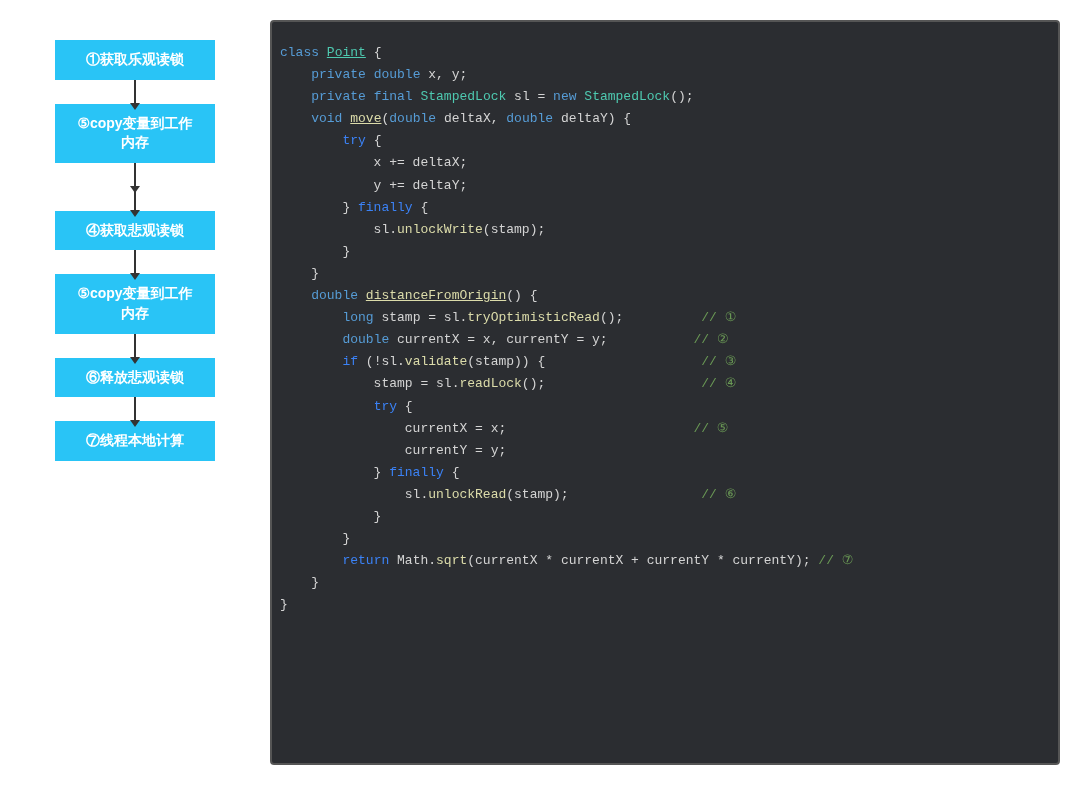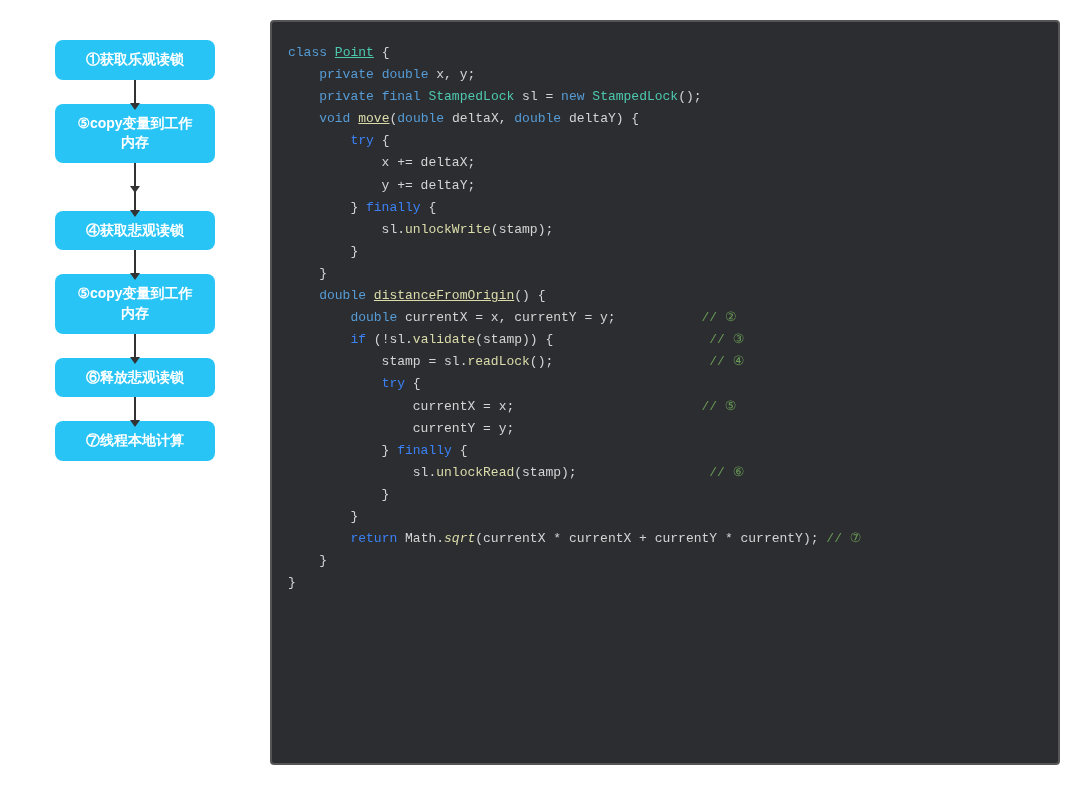--- a/index.html
+++ b/index.html
@@ -30,21 +30,21 @@
       flex-direction: column;
       align-items: center;
       width: 230px;
       flex-shrink: 0;
       padding-top: 20px;
       gap: 0;
     }
 
     .flow-node-rect {
       background: #29c4f6;
-      border-radius: 8px;
+      border-radius: 0;
       color: #fff;
       font-size: 14px;
       font-weight: bold;
       text-align: center;
       padding: 10px 16px;
       width: 160px;
       line-height: 1.4;
     }
 
     .diamond-wrapper {
@@ -94,39 +94,39 @@
       border-right: 5px solid transparent;
       border-top: 7px solid #333;
     }
 
     
     .code-panel {
       flex: 1;
       background: #2b2d31;
       border: 2px solid #555;
       border-radius: 4px;
-      padding: 20px 16px;
+      padding: 20px 8px;
       height: 745px;
       overflow: hidden;
       font-family: 'Courier New', Courier, monospace;
       font-size: 13px;
       line-height: 1.7;
       color: #d4d4d4;
     }
 
     .code-line {
       white-space: pre;
     }
     .c-class { color: #4ec9b0; }
     .c-punct { color: #d4d4d4; }
     .c-comment { color: #6a9955; }
     .c-method { color: #dcdcaa; }
     .c-orange { color: #3b82f6; }
     .c-underline { text-decoration: underline; }
-    .c-italic { font-style: italic; }
+    .c-italic { }
     .c-blue { color: #569cd6; }
   </style>
 </head>
 <body>
 
 <div class="main-container">
 
   <div class="flowchart">
 
     <div class="flow-node-rect">①获取乐观读锁</div>
@@ -162,20 +162,21 @@
     <div class="code-line">    <span class="c-blue">void</span> <span class="c-method c-underline">move</span>(<span class="c-blue">double</span> deltaX, <span class="c-blue">double</span> deltaY) {</div>
     <div class="code-line">        <span class="c-orange">try</span> {</div>
     <div class="code-line">            x += deltaX;</div>
     <div class="code-line">            y += deltaY;</div>
     <div class="code-line">        } <span class="c-orange">finally</span> {</div>
     <div class="code-line">            sl.<span class="c-method">unlockWrite</span>(stamp);</div>
     <div class="code-line">        }</div>
     <div class="code-line">    }</div>
     <div class="code-line"></div>
     <div class="code-line">    <span class="c-blue">double</span> <span class="c-method c-underline">distanceFromOrigin</span>() {</div>
+    <div class="code-line">        <span class="c-blue">long</span> stamp = sl.<span class="c-method">tryOptimisticRead</span>();          <span class="c-comment">// ①</span></div>
     <div class="code-line">        <span class="c-blue">double</span> currentX = x, currentY = y;           <span class="c-comment">// ②</span></div>
     <div class="code-line">        <span class="c-orange">if</span> (!sl.<span class="c-method">validate</span>(stamp)) {                    <span class="c-comment">// ③</span></div>
     <div class="code-line">            stamp = sl.<span class="c-method">readLock</span>();                    <span class="c-comment">// ④</span></div>
     <div class="code-line">            <span class="c-orange">try</span> {</div>
     <div class="code-line">                currentX = x;                        <span class="c-comment">// ⑤</span></div>
     <div class="code-line">                currentY = y;</div>
     <div class="code-line">            } <span class="c-orange">finally</span> {</div>
     <div class="code-line">                sl.<span class="c-method">unlockRead</span>(stamp);                 <span class="c-comment">// ⑥</span></div>
     <div class="code-line">            }</div>
     <div class="code-line">        }</div>

